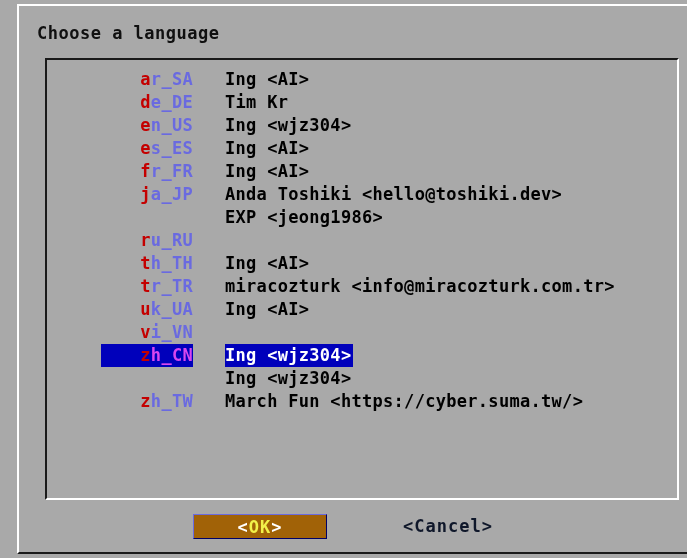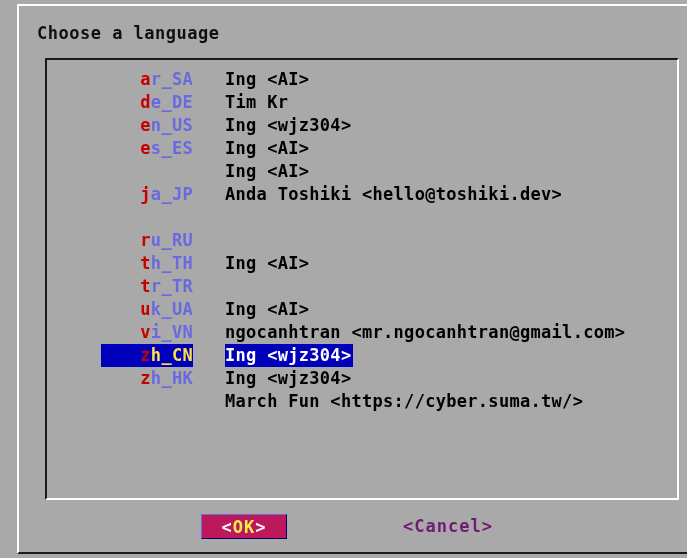--- a/index.html
+++ b/index.html
@@ -93,21 +93,21 @@
     color: #000000;
     font-weight: bold;
     white-space: pre;
   }
 
   
   .row.selected .tag {
     background: #0000bb;
   }
   .row.selected .tag .hot  { color: #c40000; }
-  .row.selected .tag .rest { color: #fde047; }
+  .row.selected .tag .rest { color: #d946ef; }
   .row.selected .desc {
     background: #0000bb;
     color: #ffffff;
     padding-right: 2px;
   }
 
   
   #buttons {
     position: absolute;
     left: 0;
@@ -121,65 +121,65 @@
     height: 25px;
     line-height: 25px;
     font-size: 17px;
     font-weight: bold;
     white-space: pre;
     letter-spacing: 1px;
     box-sizing: border-box;
   }
 
   #btn-ok {
-    left: 182px;
-    width: 86px;
+    left: 174px;
+    width: 134px;
     text-align: center;
-    background: #be185d;
+    background: #a16207;
     border-top: 1px solid #6a6ae0;
     border-left: 1px solid #6a6ae0;
     border-right: 1px solid #000066;
     border-bottom: 1px solid #000066;
     color: #ffffff;
   }
   #btn-ok .arrow { color: #ffffff; }
   #btn-ok .label { color: #f2f24a; }
 
   #btn-cancel {
     left: 374px;
     width: 110px;
     text-align: center;
     background: transparent;
-    color: #701a75;
+    color: #0f172a;
   }
 </style>
 </head>
 <body>
 
 <div id="dialog">
 
   <div id="title">Choose a language</div>
 
   <div id="listbox">
     <div id="rows">
         <div class="row"><span class="tag"><span class="hot">a</span><span class="rest">r_SA</span></span><span class="desc">Ing &lt;AI&gt;</span></div>
         <div class="row"><span class="tag"><span class="hot">d</span><span class="rest">e_DE</span></span><span class="desc">Tim Kr</span></div>
         <div class="row"><span class="tag"><span class="hot">e</span><span class="rest">n_US</span></span><span class="desc">Ing &lt;wjz304&gt;</span></div>
         <div class="row"><span class="tag"><span class="hot">e</span><span class="rest">s_ES</span></span><span class="desc">Ing &lt;AI&gt;</span></div>
-        <div class="row"><span class="desc">Ing &lt;AI&gt;</span></div>
+        <div class="row"><span class="tag"><span class="hot">f</span><span class="rest">r_FR</span></span><span class="desc">Ing &lt;AI&gt;</span></div>
         <div class="row"><span class="tag"><span class="hot">j</span><span class="rest">a_JP</span></span><span class="desc">Anda Toshiki &lt;hello@toshiki.dev&gt;</span></div>
-        <div class="row"></div>
+        <div class="row"><span class="desc">EXP &lt;jeong1986&gt;</span></div>
         <div class="row"><span class="tag"><span class="hot">r</span><span class="rest">u_RU</span></span></div>
         <div class="row"><span class="tag"><span class="hot">t</span><span class="rest">h_TH</span></span><span class="desc">Ing &lt;AI&gt;</span></div>
-        <div class="row"><span class="tag"><span class="hot">t</span><span class="rest">r_TR</span></span></div>
+        <div class="row"><span class="tag"><span class="hot">t</span><span class="rest">r_TR</span></span><span class="desc">miracozturk &lt;info@miracozturk.com.tr&gt;</span></div>
         <div class="row"><span class="tag"><span class="hot">u</span><span class="rest">k_UA</span></span><span class="desc">Ing &lt;AI&gt;</span></div>
-        <div class="row"><span class="tag"><span class="hot">v</span><span class="rest">i_VN</span></span><span class="desc">ngocanhtran &lt;mr.ngocanhtran@gmail.com&gt;</span></div>
+        <div class="row"><span class="tag"><span class="hot">v</span><span class="rest">i_VN</span></span></div>
         <div class="row selected"><span class="tag"><span class="hot">z</span><span class="rest">h_CN</span></span><span class="desc">Ing &lt;wjz304&gt;</span></div>
-        <div class="row"><span class="tag"><span class="hot">z</span><span class="rest">h_HK</span></span><span class="desc">Ing &lt;wjz304&gt;</span></div>
-        <div class="row"><span class="desc">March Fun &lt;https://cyber.suma.tw/&gt;</span></div>
+        <div class="row"><span class="desc">Ing &lt;wjz304&gt;</span></div>
+        <div class="row"><span class="tag"><span class="hot">z</span><span class="rest">h_TW</span></span><span class="desc">March Fun &lt;https://cyber.suma.tw/&gt;</span></div>
       </div>
   </div>
 
   <div id="buttons">
     <div class="btn" id="btn-ok"><span class="arrow">&lt;</span><span class="label">OK</span><span class="arrow">&gt;</span></div>
 
     <div class="btn" id="btn-cancel"><span>&lt;Cancel&gt;</span></div>
   </div>
 
 </div>

